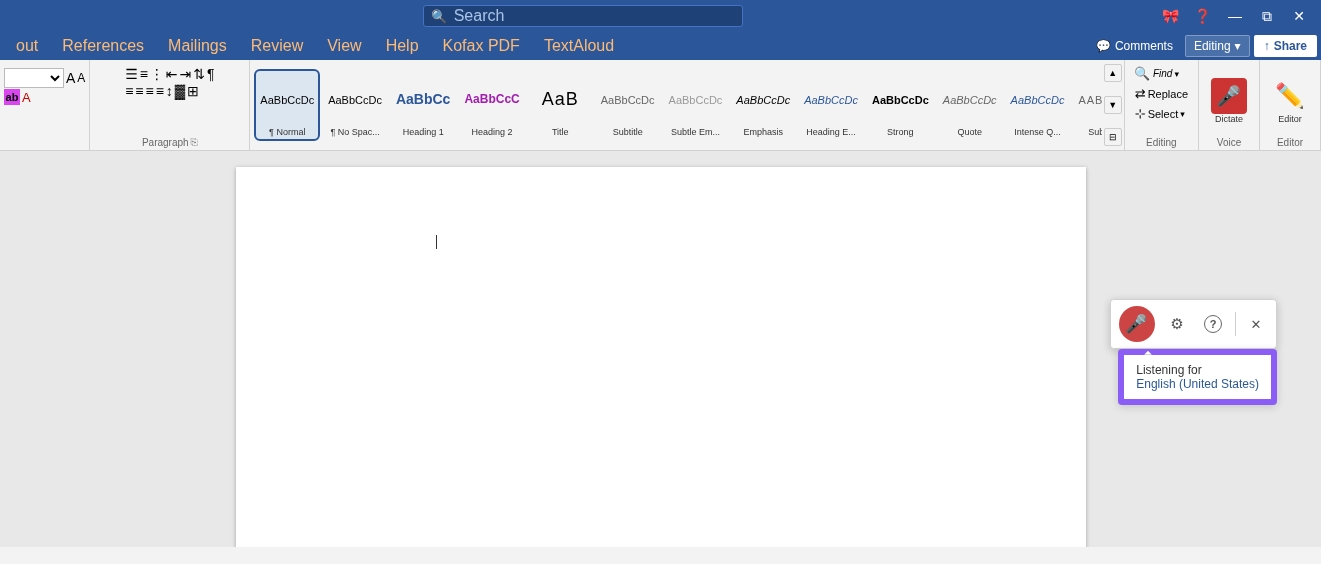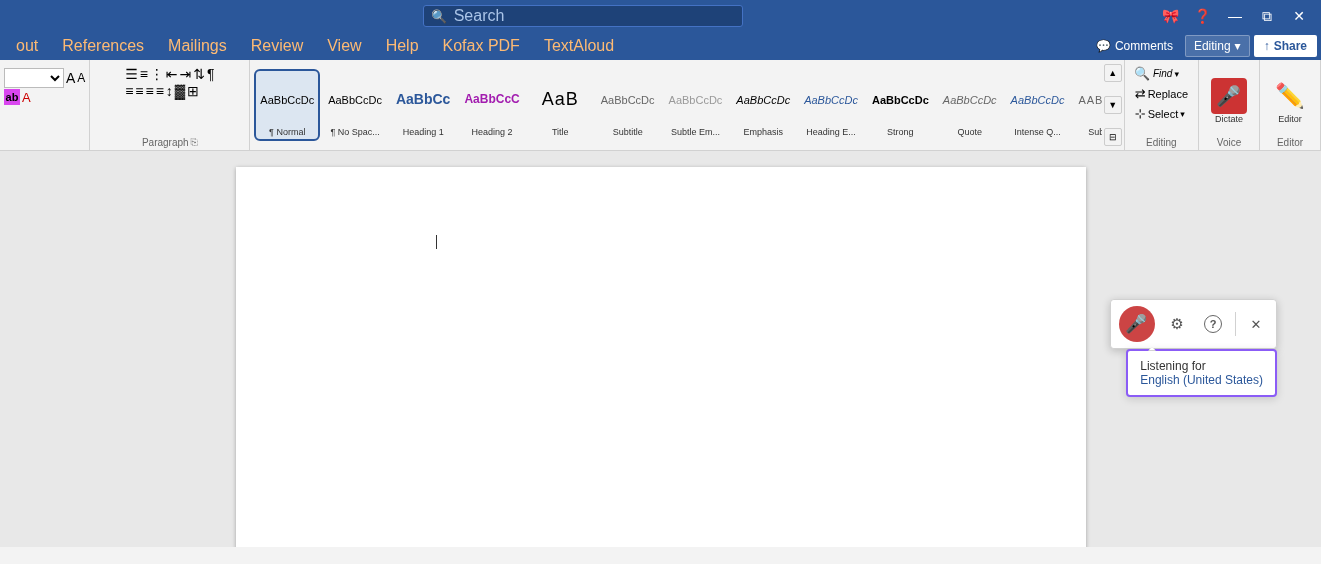--- a/index.html
+++ b/index.html
@@ -353,21 +353,21 @@
       font-size: 13px;
       border-radius: 2px;
     }
 
     
     .dictate-tooltip {
       position: absolute;
       top: 198px;
       right: 44px;
       background: white;
-      border: 2px solid #8b5cf6;
+      border: 6px solid #8b5cf6;
       border-radius: 4px;
       box-shadow: 0 2px 8px rgba(0,0,0,0.15);
       padding: 8px 12px;
       font-size: 12px;
       color: #333;
       z-index: 101;
       white-space: nowrap;
     }
     .dictate-tooltip::before {
       content: '';

